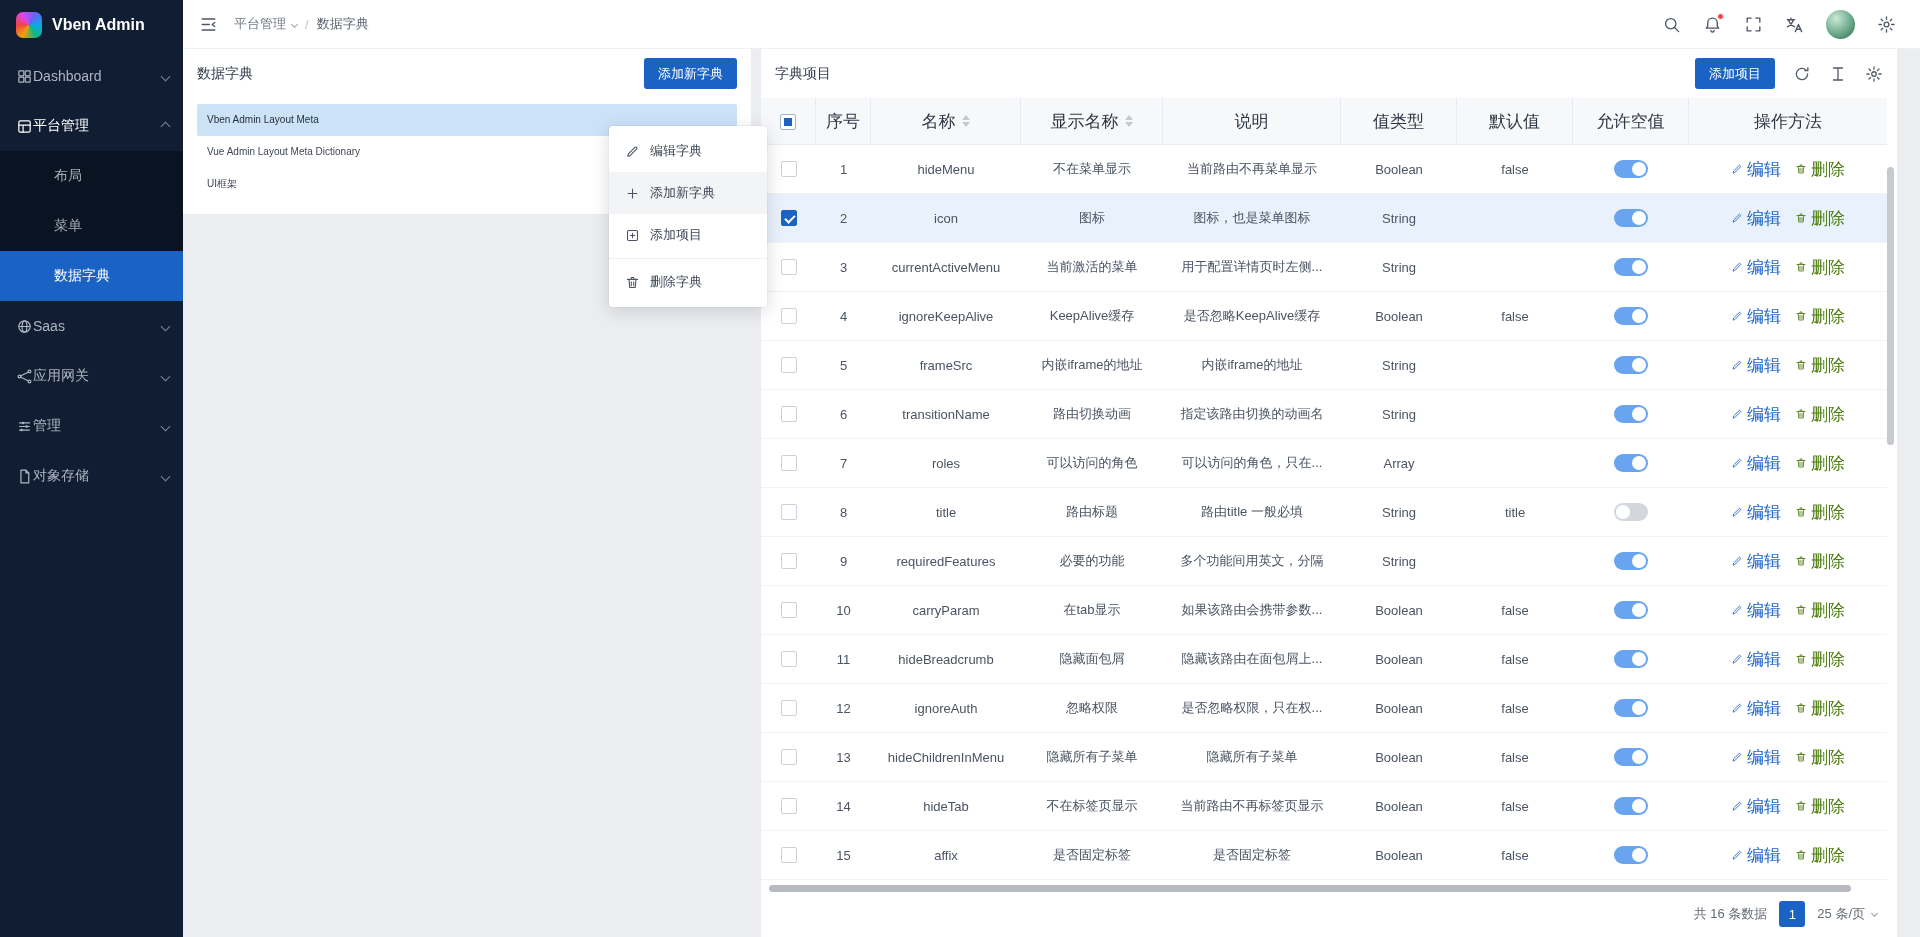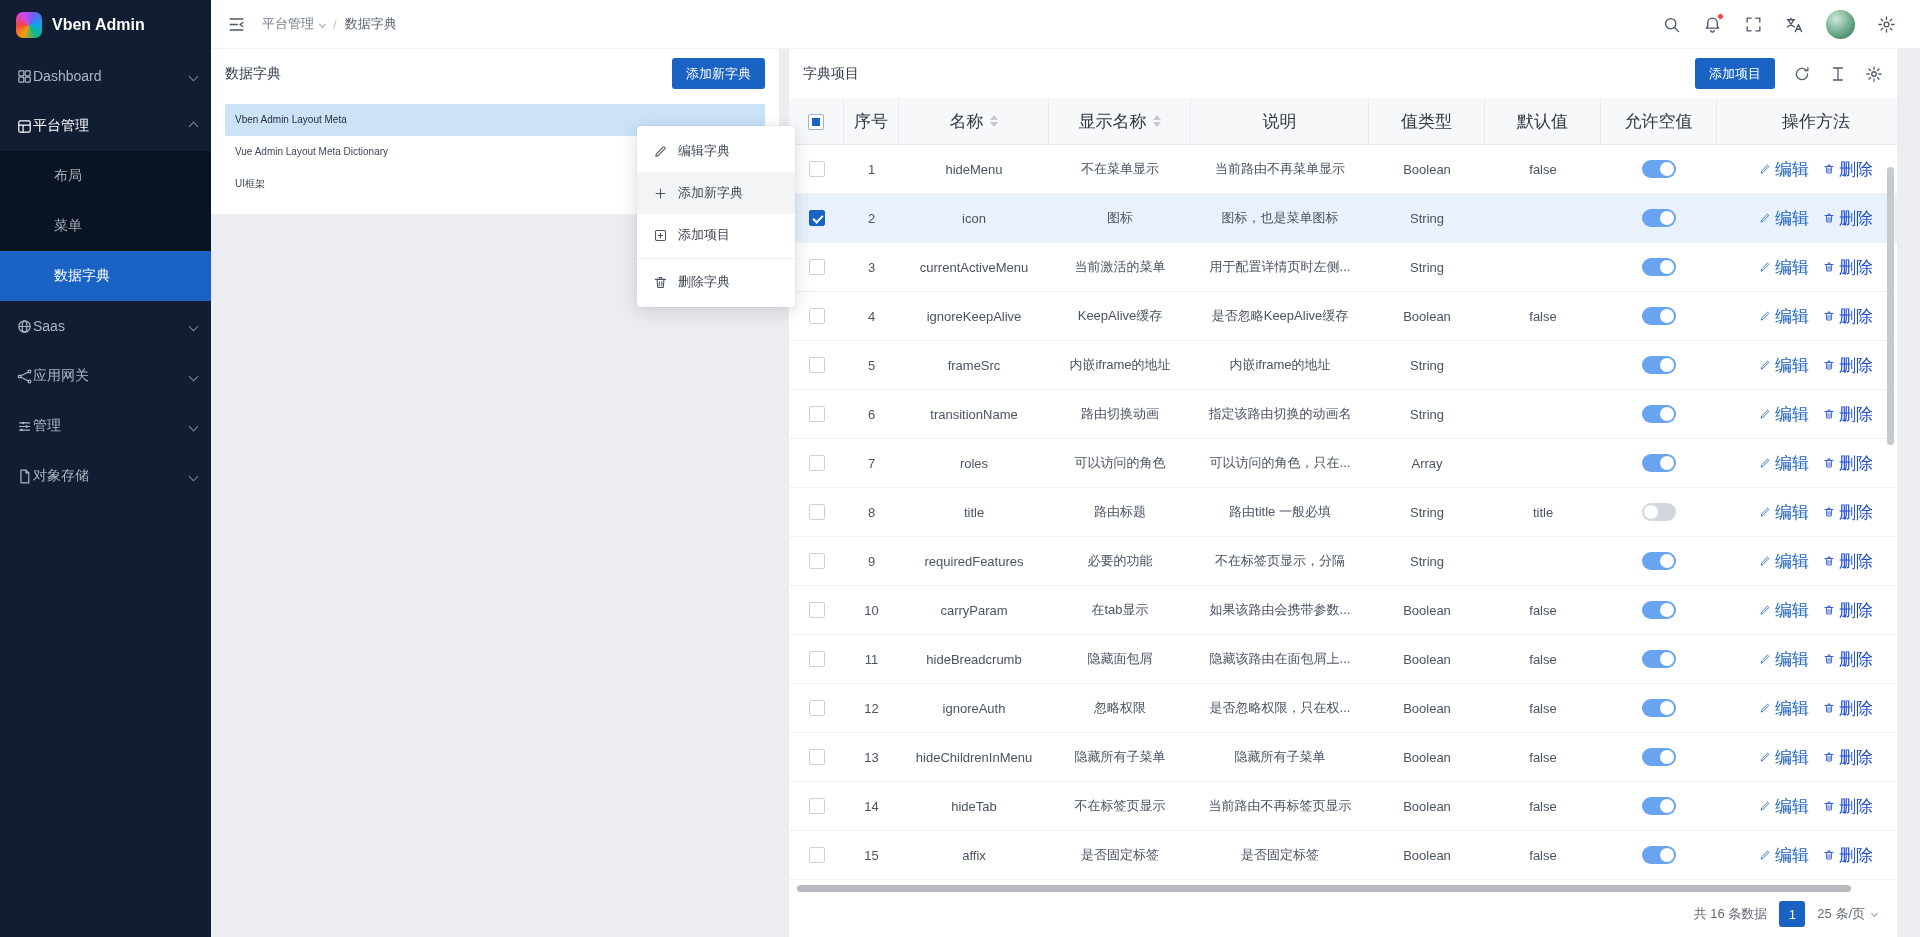--- a/index.html
+++ b/index.html
@@ -3,21 +3,21 @@
 <meta charset="utf-8">
 <style>
   *{box-sizing:border-box;margin:0;padding:0}
   html,body{width:1920px;height:937px;overflow:hidden}
   body{font-family:"Liberation Sans","DejaVu Sans",sans-serif;background:#ecedf0;color:#3f4856}
   .app{display:flex;width:1920px;height:937px}
   svg{width:100%;height:100%;display:block}
   .icon{display:inline-block;width:16px;height:16px;flex:none}
 
   
-  .sidebar{width:211px;height:100%;background:#101d32;flex:none;display:flex;flex-direction:column}
+  .sidebar{width:183px;height:100%;background:#101d32;flex:none;display:flex;flex-direction:column}
   .logo{height:49px;display:flex;align-items:center;gap:10px;padding:0 16px;cursor:pointer}
   .logo-mark{width:26px;height:26px;border-radius:7px;flex:none;
     background:conic-gradient(from 210deg,#f59e0b,#ef4444,#d946ef,#6366f1,#0ea5e9,#10b981,#f59e0b)}
   .logo-text{color:#fff;font-size:16px;font-weight:bold;white-space:nowrap}
   .menu{flex:1;overflow:hidden;padding-top:2px}
   .menu-item{height:50px;display:flex;align-items:center;padding:0 14px 0 16px;color:#aeb6c2;font-size:14px;cursor:pointer}
   .menu-item .icon{width:17px;height:17px}
   .menu-item .mlabel{flex:1;white-space:nowrap;overflow:hidden}
   .menu-item.open{color:#fff}
   .submenu{background:#0a1322}
@@ -88,21 +88,21 @@
   .cb.indeterminate::after{content:"";position:absolute;inset:3px;background:#1b62c5}
 
   .toggle{display:inline-block;width:34px;height:18px;border-radius:9px;background:#68a4f0;position:relative;cursor:pointer;vertical-align:middle}
   .toggle::after{content:"";position:absolute;top:2px;right:2px;width:14px;height:14px;border-radius:50%;background:#fff}
   .toggle.off{background:#d3d7dd}
   .toggle.off::after{left:2px;right:auto}
 
   .col-actions .link{display:inline-flex;align-items:center;gap:4px;font-size:17px;cursor:pointer;text-decoration:none}
   .col-actions .link + .link{margin-left:14px}
   .link.edit{color:#1b62c5}
-  .link.delete{color:#1d4ed8}
+  .link.delete{color:#4d7c0f}
   .link .icon{width:12px;height:12px}
 
   .hthumb{position:absolute;left:8px;right:46px;top:836px;height:7px;background:#b7babf;border-radius:4px;cursor:pointer}
   .vthumb{position:absolute;right:3px;top:118px;width:7px;height:278px;background:#c6c9ce;border-radius:4px;cursor:pointer}
 
   .pagination{position:absolute;right:20px;bottom:10px;display:flex;align-items:center;gap:12px;font-size:13px;color:#646b76}
   .page-num{width:26px;height:26px;background:#1b62c5;color:#fff;border-radius:3px;display:inline-flex;align-items:center;justify-content:center;cursor:pointer}
   .page-size{display:inline-flex;align-items:center;gap:7px;cursor:pointer}
   .page-size .chev{width:5px;height:5px;color:#9aa2ae;margin-top:-2px}
 </style>
@@ -543,21 +543,21 @@
                       </svg>
                     </span>
                     <span>删除</span>
                   </a></td>
               </tr>
               <tr>
                 <td><span class="cb"></span></td>
                 <td>9</td>
                 <td>requiredFeatures</td>
                 <td>必要的功能</td>
-                <td>不在标签页显示，分隔</td>
+                <td>多个功能间用英文，分隔</td>
                 <td>String</td>
                 <td></td>
                 <td><span class="toggle"></span></td>
                 <td class="col-actions"><a class="link edit">
                     <span class="icon">
                       <svg viewBox="0 0 24 24" fill="none" stroke="currentColor" stroke-width="1.7" stroke-linecap="round" stroke-linejoin="round">
                         <path d="M4.5 19.5l.9-3.6L16.2 5.1a1.4 1.4 0 0 1 2 0l.7.7a1.4 1.4 0 0 1 0 2L8.1 18.6z"></path>
                       </svg>
                     </span>
                     <span>编辑</span>

